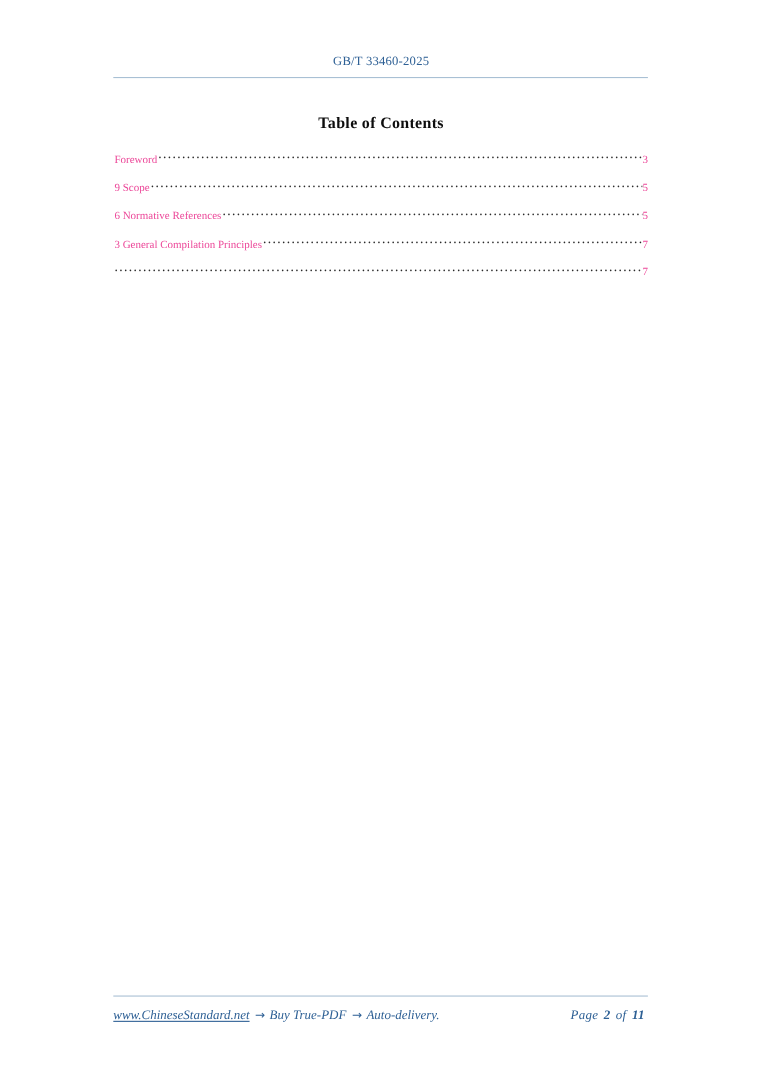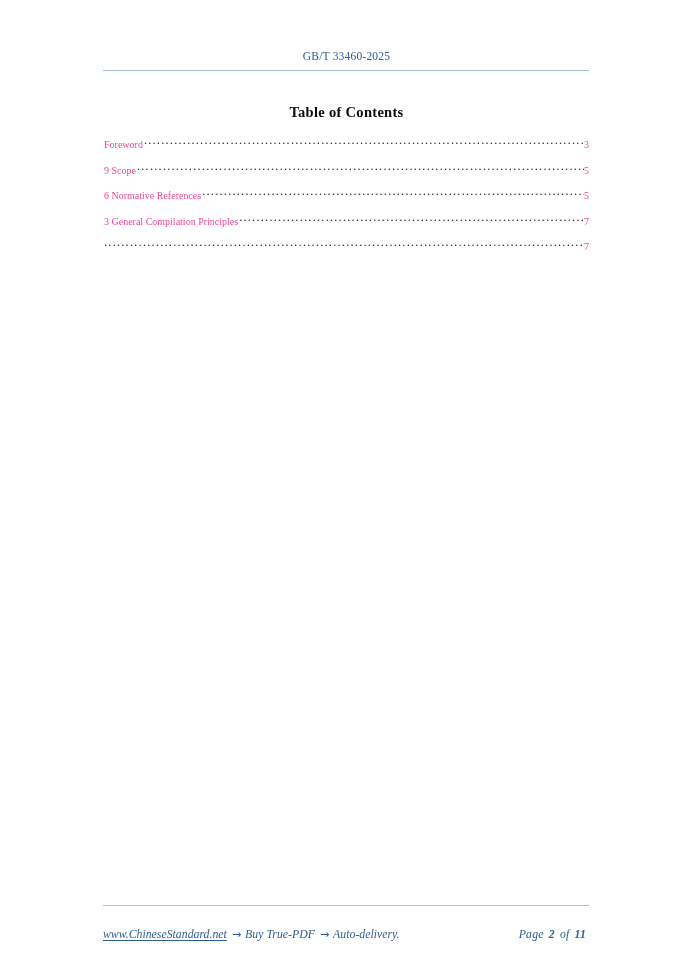--- a/index.html
+++ b/index.html
@@ -128,21 +128,21 @@
     color: #2e6095;
     text-decoration: underline;
     text-underline-offset: 1.5px;
   }
   .footer-arrow {
     color: #2e6095;
     padding: 0 4px 0 5px;
     font-family: "DejaVu Sans", sans-serif;
     font-size: 11px;
   }
-  .footer-seg { color: #2e6095; margin-top: 12px; }
+  .footer-seg { color: #2e6095; }
   .footer-right {
     white-space: nowrap;
     color: #2e6095;
     letter-spacing: 0.2px;
   }
   .footer-right .num {
     font-weight: bold;
     padding: 0 3px;
   }
   .footer-right .word { padding: 0 2px; }

